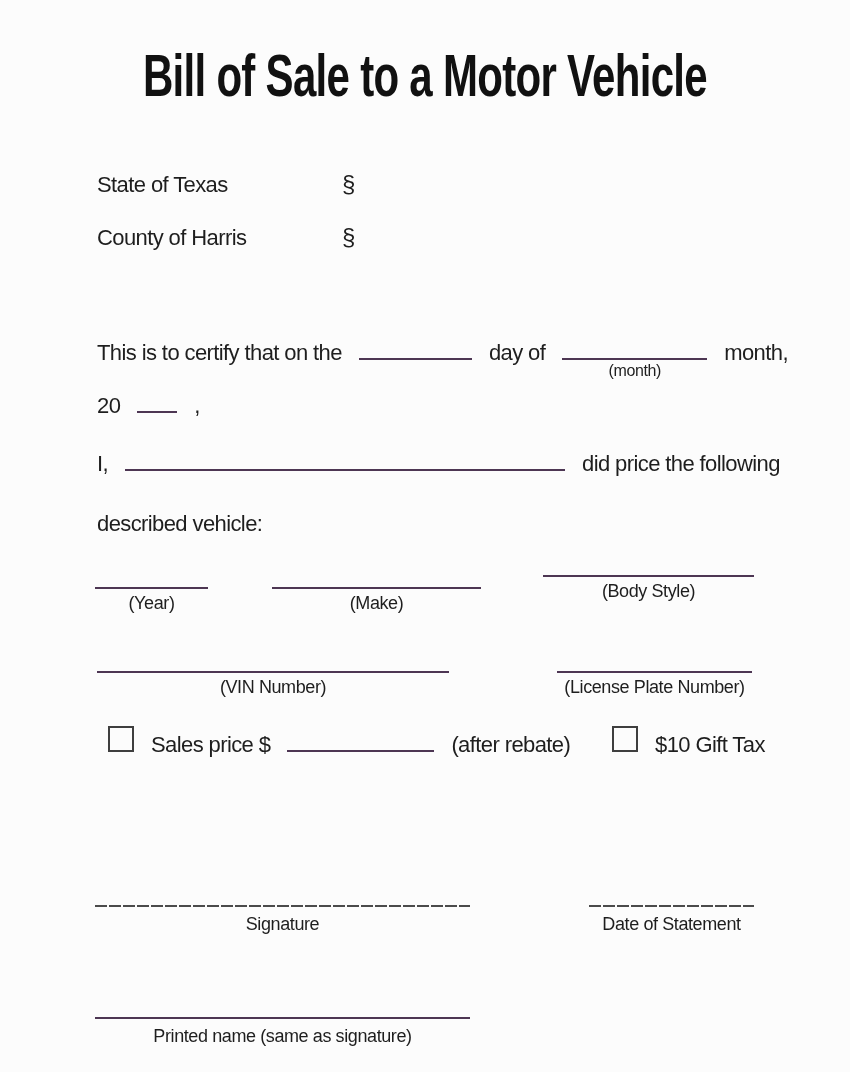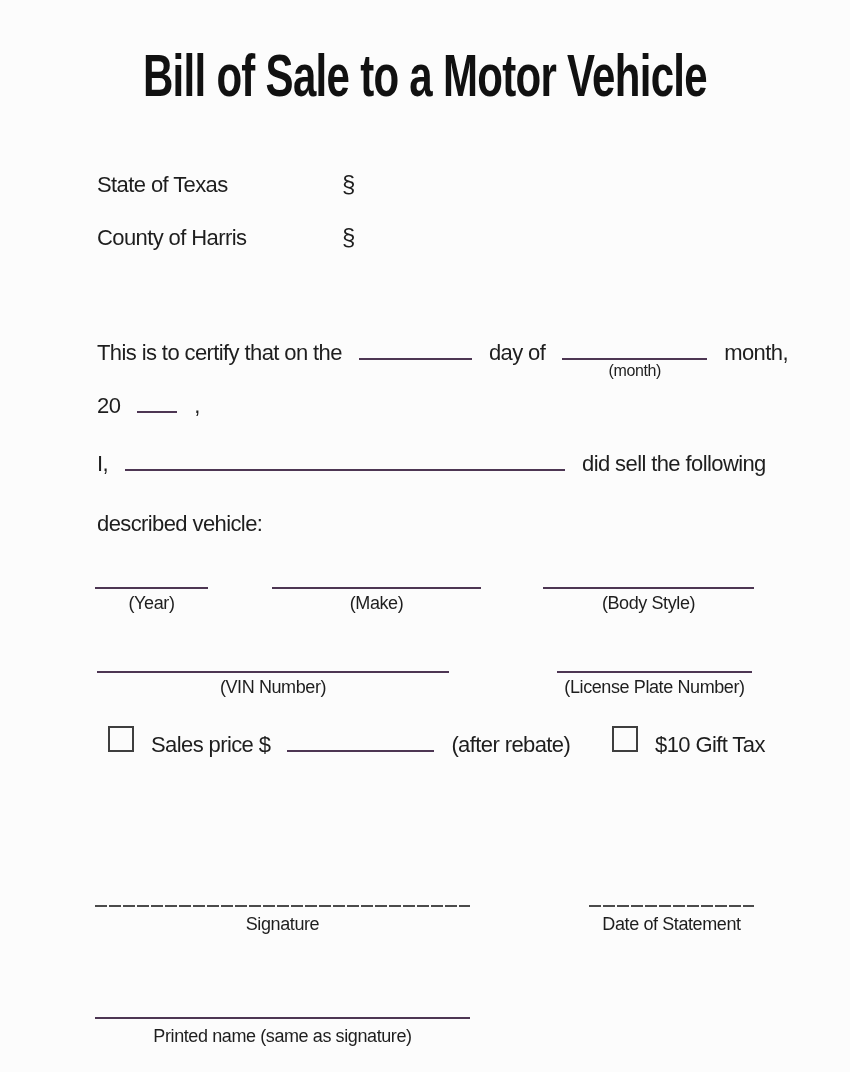--- a/index.html
+++ b/index.html
@@ -100,36 +100,36 @@
 
   <div class="row" style="top:391px">
     <span>20</span>
     <span class="blank w-year2"></span>
     <span>,</span>
   </div>
 
   <div class="row" style="top:449px">
     <span>I,</span>
     <span class="blank w-seller"></span>
-    <span>did sell the following</span>
+    <span>did price the following</span>
   </div>
 
   <div class="row" style="top:511px">
     <span>described vehicle:</span>
   </div>
 
   <div class="field" style="left:95px;top:587px;width:113px">
     <div class="fline"></div>
     <span class="flabel">(Year)</span>
   </div>
   <div class="field" style="left:272px;top:587px;width:209px">
     <div class="fline"></div>
     <span class="flabel">(Make)</span>
   </div>
-  <div class="field" style="left:543px;top:587px;width:211px">
+  <div class="field" style="left:543px;top:575px;width:211px">
     <div class="fline"></div>
     <span class="flabel">(Body Style)</span>
   </div>
 
   <div class="field" style="left:97px;top:671px;width:352px">
     <div class="fline"></div>
     <span class="flabel">(VIN Number)</span>
   </div>
   <div class="field" style="left:557px;top:671px;width:195px">
     <div class="fline"></div>

